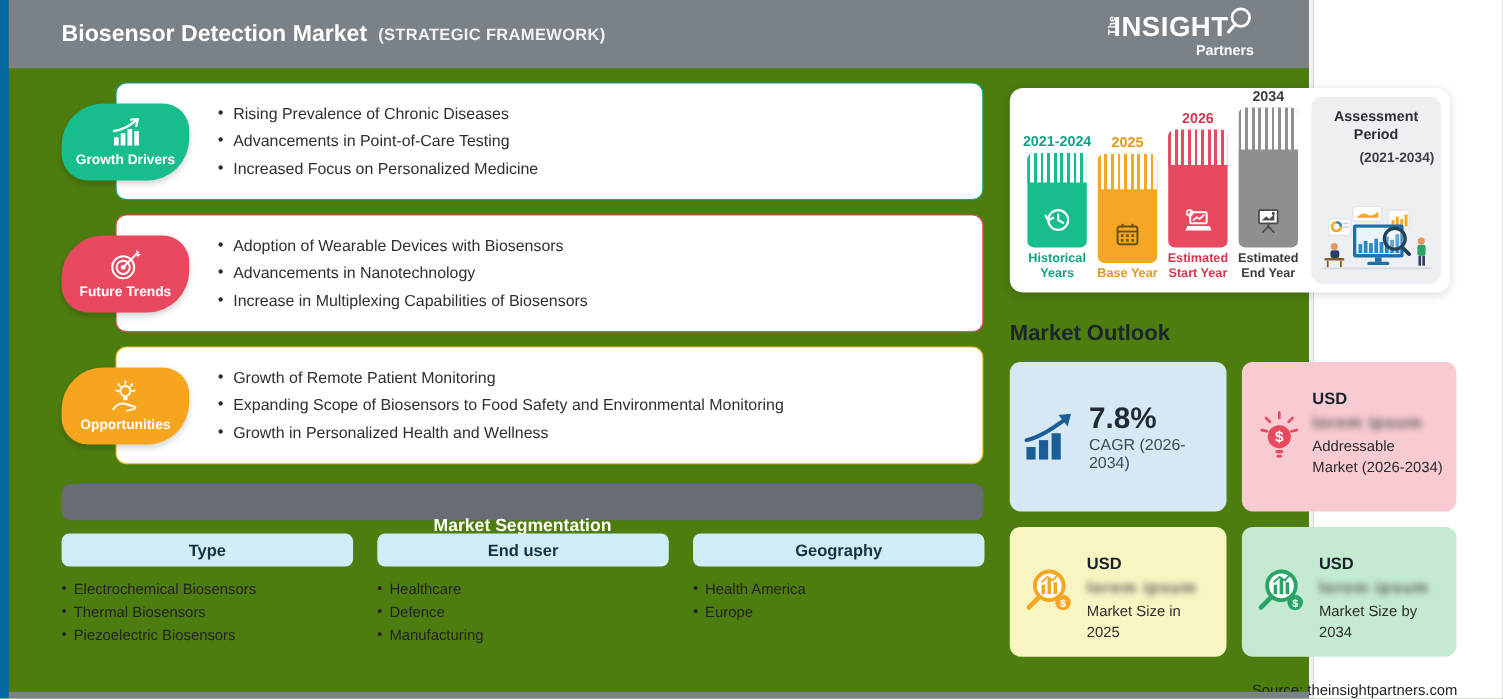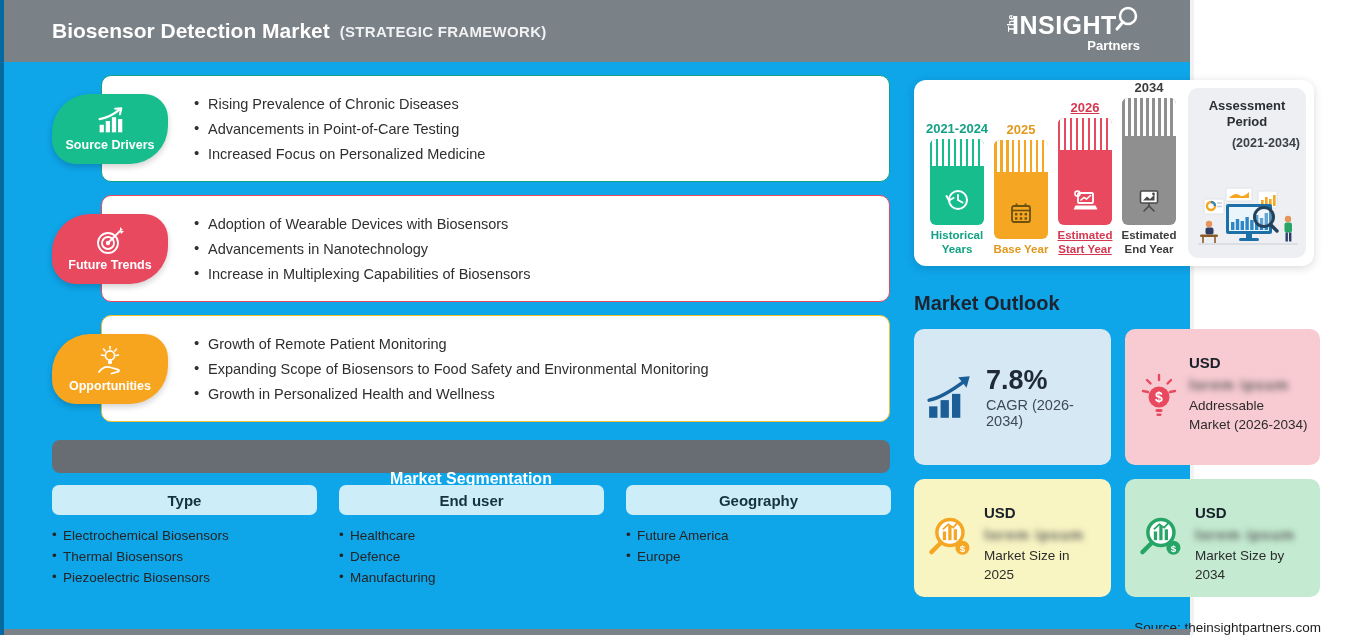--- a/index.html
+++ b/index.html
@@ -1,19 +1,19 @@
 <!DOCTYPE html>
 <html><head>
 <meta charset="utf-8">
 <style>
   * { margin:0; padding:0; box-sizing:border-box; }
   html,body { width:1366px; height:635px; overflow:hidden; background:#fff;
               font-family:"Liberation Sans", sans-serif; }
-  .page { position:relative; width:1194px; height:635px; background:#0ea5e9;
-          border-left:4px solid #0369a1; border-right:4px solid #f2f2f2; }
+  .page { position:relative; width:1194px; height:635px; background:#4d7c0f;
+          border-left:8px solid #0369a1; border-right:4px solid #f2f2f2; }
 
   
   .header { height:62px; background:#7a8187; display:flex; align-items:center;
             padding:0 40px 0 48px; }
   .header-title { color:#fff; font-size:21px; font-weight:bold; }
   .header-subtitle { color:#f0f2f3; font-size:15px; font-weight:bold; margin-left:10px; letter-spacing:.3px; }
   .logo { margin-left:auto; position:relative; color:#fff; width:150px; height:44px; }
   .logo-the { position:absolute; left:2px; top:9px; font-size:9px; font-weight:bold;
               transform:rotate(-90deg); transform-origin:center; letter-spacing:.5px;}
   .logo-insight { position:absolute; left:12px; top:2px; font-size:25px; font-weight:bold; letter-spacing:.5px; }
@@ -68,21 +68,21 @@
   .bar-label { font-size:11.5px; font-weight:bold; line-height:13.5px; text-align:center; margin-top:4px;
                width:64px; }
   .c-teal   { --c:#17bd8d; } .c-orange { --c:#f5a623; }
   .c-red    { --c:#e8495f; } .c-gray   { --c:#8f8f8f; }
   .bar { background:var(--c); }
   .stripes { background:repeating-linear-gradient(90deg, var(--c) 0 2.5px, #fff 2.5px 6px); }
   .b1 .bar{height:86px;} .b1 .stripes{height:27px;}
   .b2 .bar{height:99px;} .b2 .stripes{height:32px;}
   .b3 .bar{height:107px;} .b3 .stripes{height:32px;}
   .b4 .bar{height:127px;} .b4 .stripes{height:38px;}
-  .t-teal{color:#12a184;} .t-orange{color:#e2981c;} .t-red{color:#d63750;text-decoration:underline;} .t-dark{color:#3c3c3c;}
+  .t-teal{color:#12a184;} .t-orange{color:#e2981c;} .t-red{color:#d63750;} .t-dark{color:#3c3c3c;}
   .assess-panel { width:118px; flex:none; background:#edeff2; border-radius:10px; padding:10px 6px 6px;
                   display:flex; flex-direction:column; align-items:flex-end; }
   .assess-title { font-size:13px; font-weight:bold; color:#2b2f33; text-align:center; line-height:16px; }
   .assess-range { font-size:12.5px; font-weight:bold; color:#3c4146; margin-top:6px; }
   .assess-illustration { margin-top:auto; }
 
   
   .outlook-title { margin-top:26px; font-size:20px; font-weight:bold; color:#1c2430; }
   .outlook-grid { margin-top:14px; display:grid; grid-template-columns:197px 195px; gap:14px; }
   .ocard { border-radius:10px; padding:14px 12px; }
@@ -135,21 +135,21 @@
         </div>
         <div class="badge gd">
           <svg width="34" height="30" viewBox="0 0 36 30">
             <rect x="7" y="19" width="4.5" height="8" fill="#fff"></rect>
             <rect x="13.5" y="15" width="4.5" height="12" fill="#fff"></rect>
             <rect x="20" y="11" width="4.5" height="16" fill="#fff"></rect>
             <rect x="26.5" y="13" width="4.5" height="14" fill="#fff"></rect>
             <path d="M7 13 C14 12 22 8 28 3" fill="none" stroke="#fff" stroke-width="2.4" stroke-linecap="round"></path>
             <path d="M23.5 2 L30 1.5 L28.5 8" fill="none" stroke="#fff" stroke-width="2.2" stroke-linecap="round" stroke-linejoin="round"></path>
           </svg>
-          <span class="badge-label">Source Drivers</span>
+          <span class="badge-label">Growth Drivers</span>
         </div>
       </div>
 
       <div class="section">
         <div class="section-box ft">
           <ul>
             <li>Adoption of Wearable Devices with Biosensors</li>
             <li>Advancements in Nanotechnology</li>
             <li>Increase in Multiplexing Capabilities of Biosensors</li>
           </ul>
@@ -207,21 +207,21 @@
           <div class="seg-head">End user</div>
           <ul>
             <li>Healthcare</li>
             <li>Defence</li>
             <li>Manufacturing</li>
           </ul>
         </div>
         <div class="seg-col">
           <div class="seg-head">Geography</div>
           <ul>
-            <li>Future America</li>
+            <li>Health America</li>
             <li>Europe</li>
           </ul>
         </div>
       </div>
     </div>
 
     <div class="right-col">
 
       <div class="timeline-card">
         <div class="bars-wrap">

